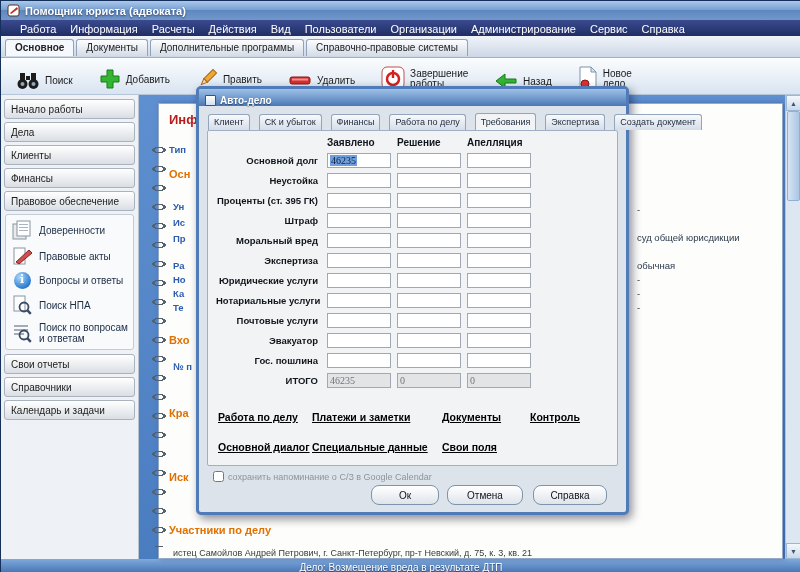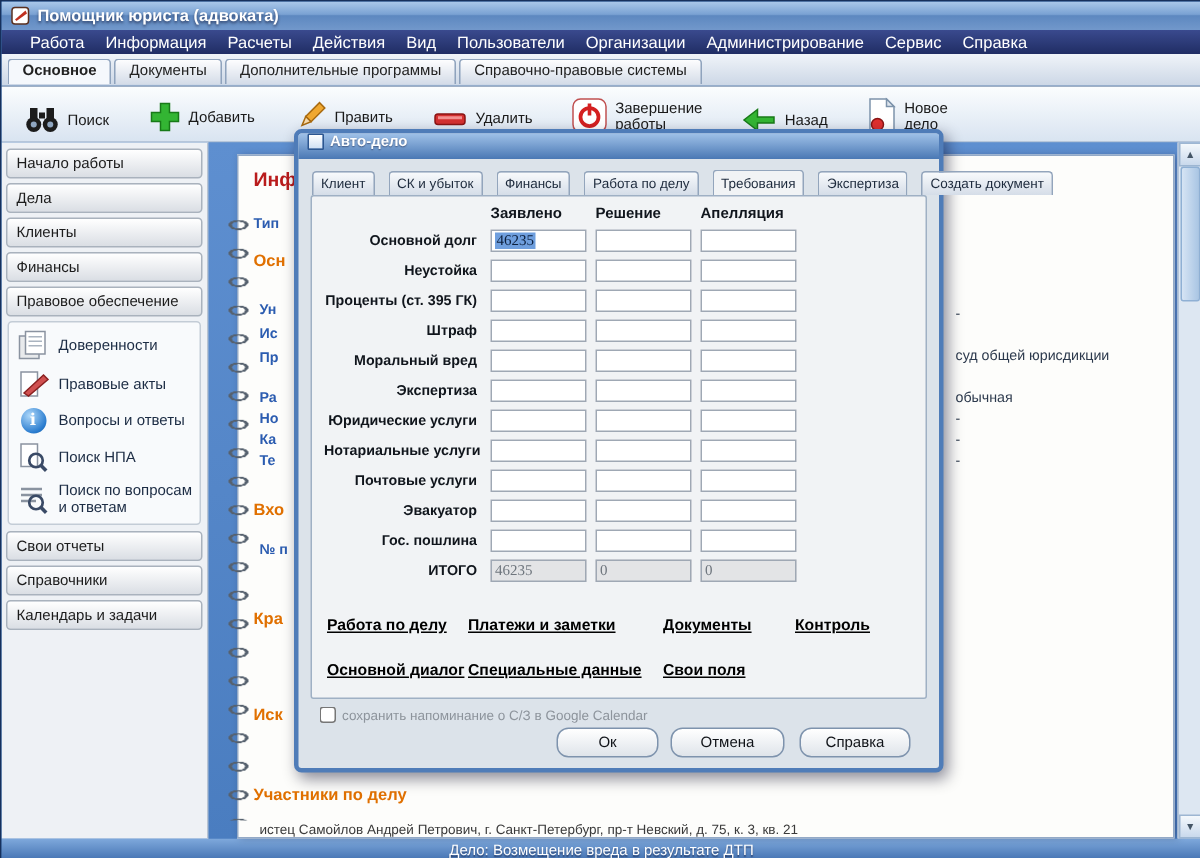--- a/index.html
+++ b/index.html
@@ -53,21 +53,21 @@
   .varr.up{top:0}.varr.dn{bottom:0}
   .vthumb{position:absolute;left:1px;right:1px;top:16px;height:88px;background:linear-gradient(90deg,#d6e4f4,#aac6e4);border:1px solid #8fb0d4;border-radius:2px}
 
   .statusbar{height:16px;background:linear-gradient(180deg,#7fa9dc,#3e6dae);display:flex;align-items:center;justify-content:center;
     color:#fff;font-size:10px;text-shadow:0 1px 1px rgba(0,0,30,.5)}
 
   
   .dialog{position:absolute;left:195px;top:85px;width:427px;height:423px;background:#dce3ea;border:3px solid #4f7cb8;border-radius:5px;
     box-shadow:3px 4px 10px rgba(0,0,30,.45);z-index:10}
   .dlg-titlebar{height:17px;background:linear-gradient(180deg,#9fc1e8,#4a78b4);border-radius:2px 2px 0 0;color:#fff;font-size:10px;font-weight:bold;
-    display:flex;align-items:flex-start;gap:4px;padding:0 6px;text-shadow:0 1px 1px rgba(0,0,30,.45)}
+    display:flex;align-items:flex-end;gap:4px;padding:0 6px;text-shadow:0 1px 1px rgba(0,0,30,.45)}
   .dlg-ico{width:9px;height:9px;background:linear-gradient(#fff,#cfe0f4);border:1px solid #2c5690;border-radius:1px}
   .dlg-tabs{position:absolute;left:9px;top:23px;right:9px;height:18px;display:flex;gap:9px;align-items:flex-end}
   .dtab{font-size:9px;padding:2px 5px 3px;background:linear-gradient(#f8fafc,#d5dde8);border:1px solid #93a5bc;border-bottom:none;
     border-radius:3px 3px 0 0;color:#1d2a3c;white-space:nowrap;cursor:pointer}
   .dtab.active{background:#f1f3f5;padding-top:3px;font-weight:normal}
   .dlg-panel{position:absolute;left:8px;top:41px;right:8px;height:334px;background:#f1f3f5;border:1px solid #9fb0c4;border-radius:2px}
 
   .fgrid{position:absolute;left:8px;top:6px;display:grid;grid-template-columns:105px 64px 64px 64px;column-gap:6px;row-gap:5px;align-items:center}
   .fhead{font-size:10px;font-weight:bold;color:#10151c}
   .flabel{font-size:9.5px;font-weight:bold;color:#10151c;text-align:right;padding-right:3px;white-space:nowrap}

